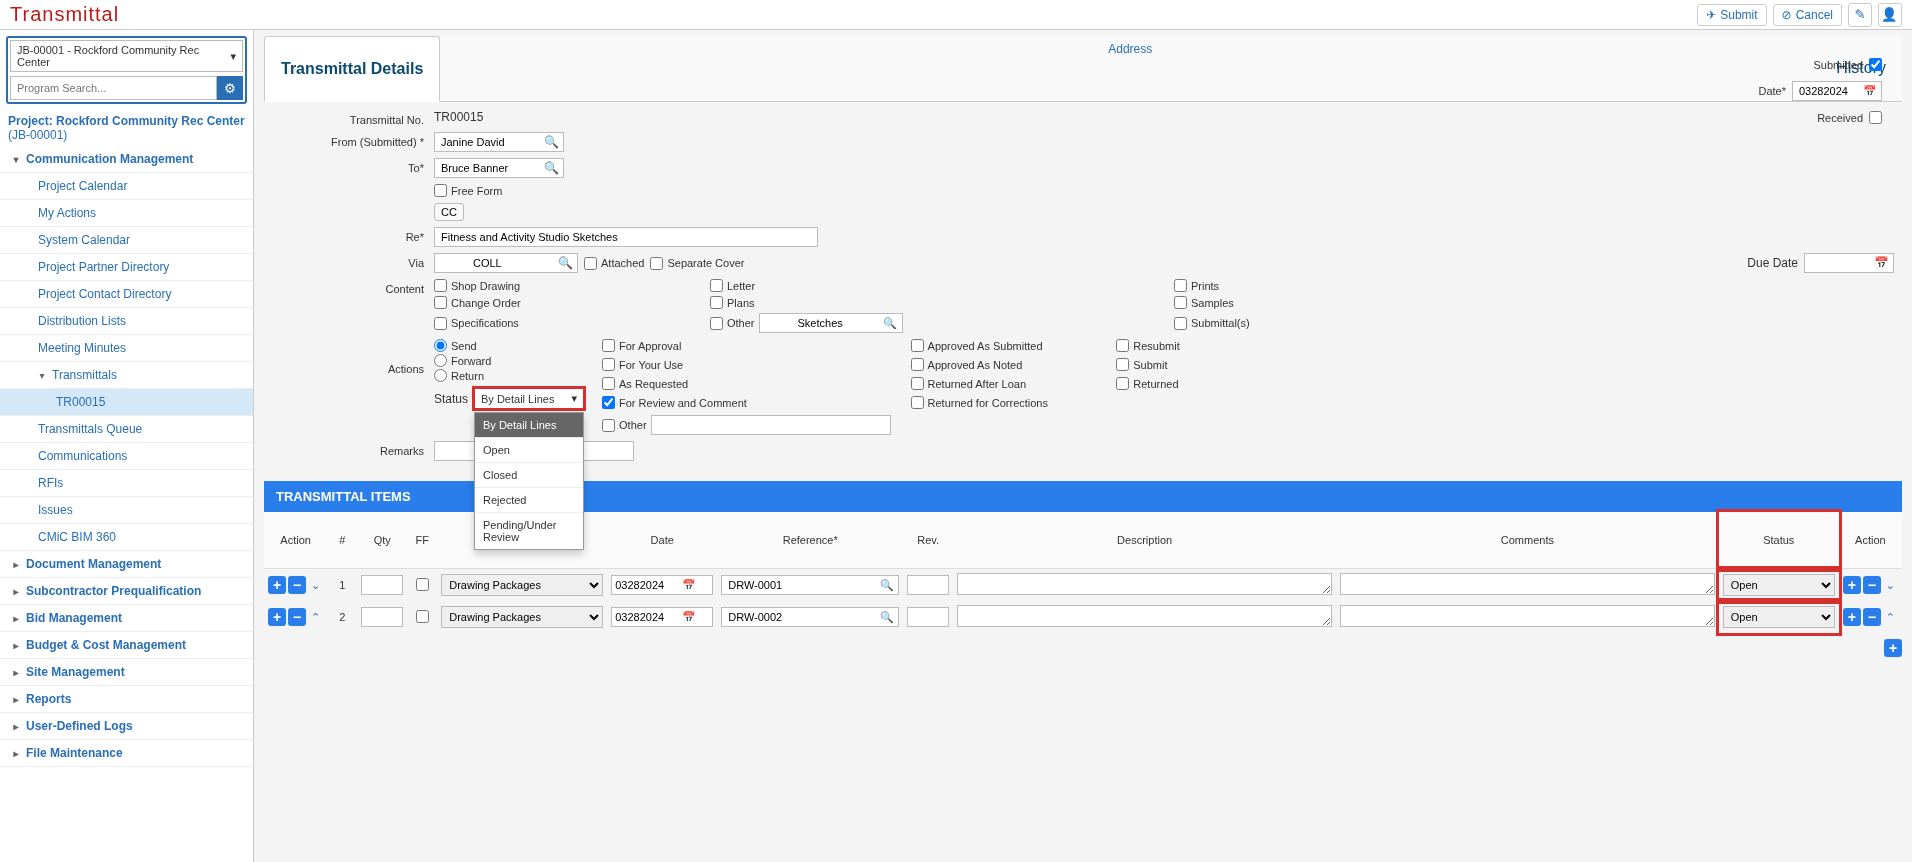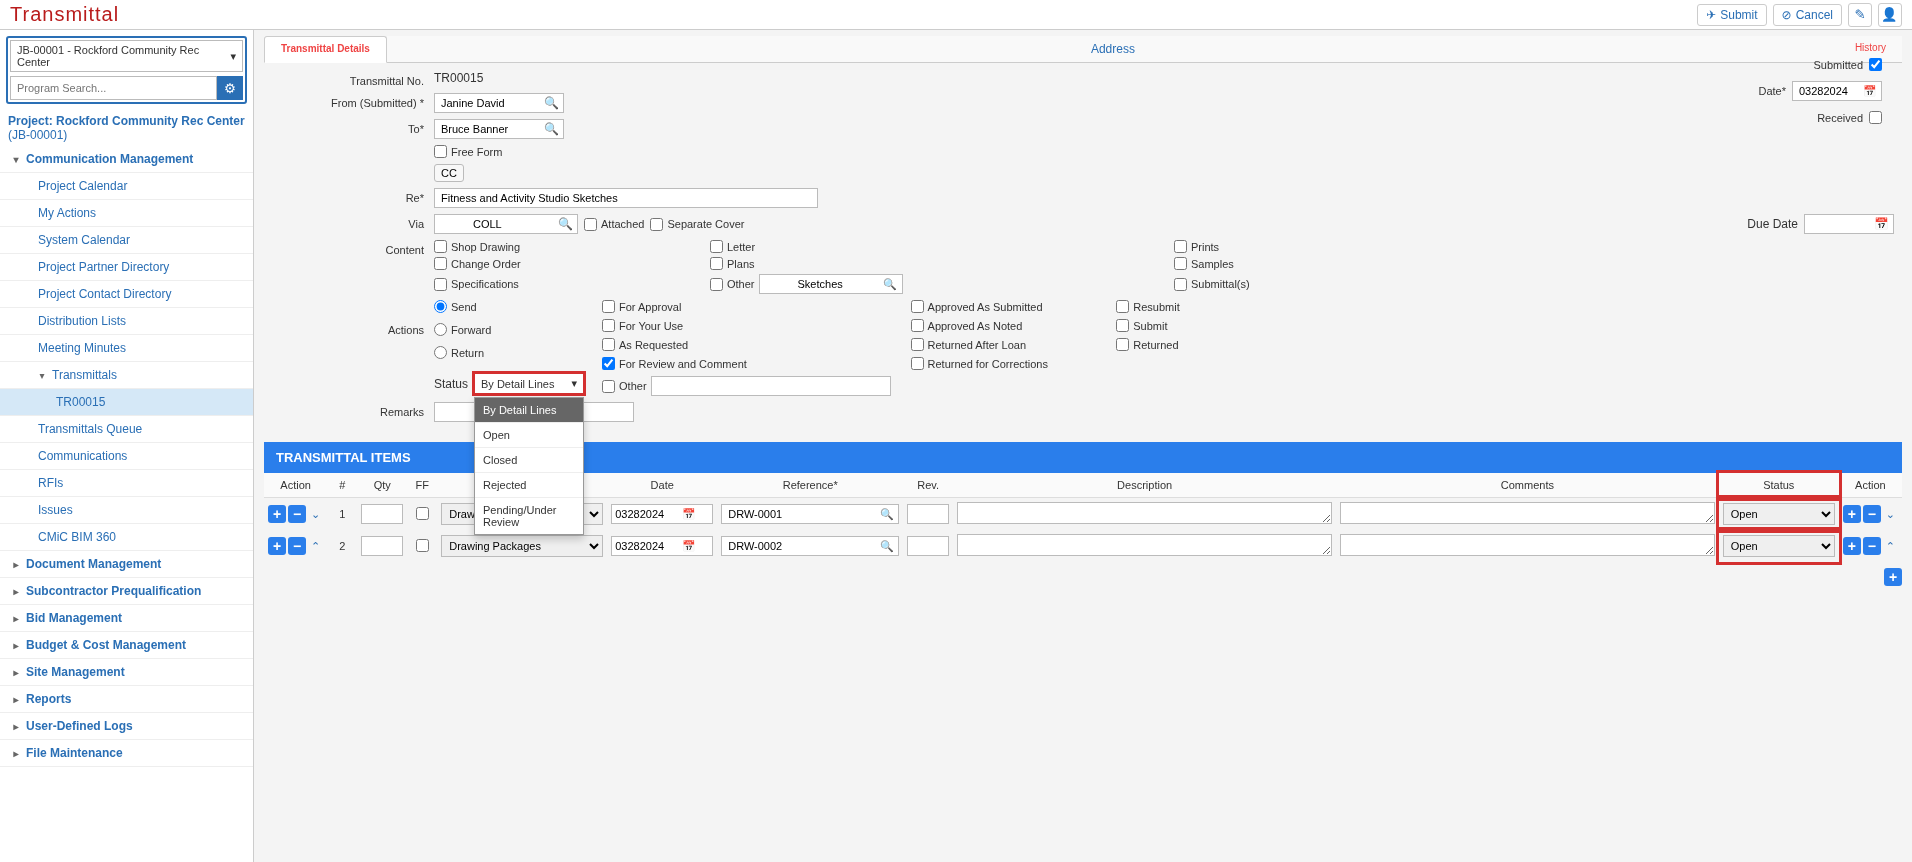--- a/index.html
+++ b/index.html
@@ -28,63 +28,63 @@
 .tree-item { padding: 6px 10px; color: #2a6fb5; cursor: pointer; display: flex; align-items: center; gap: 6px; border-bottom: 1px solid #eee; font-size: 12px; }
 .tree-item.bold { font-weight: bold; }
 .tree-item.level-1 { padding-left: 12px; }
 .tree-item.level-2 { padding-left: 38px; }
 .tree-item.level-3 { padding-left: 56px; }
 .tree-item.selected { background: #d5e8f7; }
 .tree-caret { width: 8px; text-align: center; color: #666; font-size: 10px; }
 
 .content { flex: 1; padding: 6px 10px 10px; overflow: auto; position: relative; }
 .tabs { display: flex; border-bottom: 1px solid #ccc; margin-bottom: 8px; background: #f9f9f9; }
-.tab { padding: 6px 16px; color: #ef4444; cursor: pointer; font-size: 10px; }
+.tab { padding: 23px 16px; color: #0c4a6e; cursor: pointer; font-size: 16px; }
 .tab.active { background: #fff; border: 1px solid #ccc; border-bottom: 1px solid #fff; margin-bottom: -1px; border-radius: 3px 3px 0 0; font-weight: bold; }
 .tab-spacer { flex: 1; text-align: center; padding: 6px; }
 
 .form-area { display: grid; grid-template-columns: 160px 1fr; gap: 6px 10px; align-items: start; padding-right: 8px; }
 .form-label { text-align: right; padding-top: 4px; font-size: 11px; color: #333; }
 .form-value { display: flex; flex-wrap: wrap; gap: 6px; align-items: center; }
 .input-text { border: 1px solid #bbb; padding: 3px 6px; font-size: 11px; background: #fff; }
 .lookup { border: 1px solid #bbb; display: flex; align-items: center; background: #fff; }
 .lookup input { border: none; padding: 3px 6px; font-size: 11px; flex: 1; min-width: 0; }
 .lookup .lookup-icon { width: 22px; text-align: center; color: #888; cursor: pointer; }
 .lookup.w150 { width: 130px; }
 .lookup.w120 { width: 144px; padding-left: 32px; }
 .small-btn { border: 1px solid #bbb; background: #f8f8f8; padding: 2px 6px; cursor: pointer; border-radius: 3px; font-size: 11px; }
 
 .checkbox-row { display: flex; align-items: center; gap: 4px; font-size: 11px; }
 .checkbox-row input { cursor: pointer; }
 
 .content-grid { display: grid; grid-template-columns: 270px 1fr 140px; gap: 4px 6px; width: 100%; max-width: 880px; }
 
 .actions-col { display: flex; gap: 18px; align-items: flex-start; width: 100%; }
-.radio-col { display: flex; flex-direction: column; gap: 10px; }
+.radio-col { display: flex; flex-direction: column; gap: 2px; }
 .radio-row { display: flex; align-items: center; gap: 4px; font-size: 11px; }
 
 .status-wrap { position: relative; }
 .status-select { border: 1px solid #888; padding: 3px 6px; width: 110px; font-size: 11px; background: #fff; display: flex; justify-content: space-between; align-items: center; cursor: pointer; }
 .status-dropdown { position: absolute; top: 24px; left: 0; width: 110px; background: #fff; border: 1px solid #999; box-shadow: 0 4px 8px rgba(0,0,0,0.2); z-index: 100; }
 .status-dropdown-item { padding: 6px 8px; cursor: pointer; font-size: 11px; border-bottom: 1px solid #eee; }
 .status-dropdown-item:last-child { border-bottom: none; }
 .status-dropdown-item.selected { background: #666; color: #fff; }
 .highlight-red { outline: 3px solid #d43030; outline-offset: -1px; }
 
 .checkbox-grid { display: grid; grid-template-columns: repeat(3, 1fr); gap: 6px 20px; flex: 1; max-width: 700px; }
 
 .right-col { position: absolute; right: 30px; top: 28px; width: 260px; display: flex; flex-direction: column; gap: 10px; }
 .right-row { display: flex; align-items: center; justify-content: flex-end; gap: 6px; font-size: 11px; }
 .date-input { border: 1px solid #bbb; display: flex; align-items: center; background: #fff; }
 .date-input input { border: none; padding: 3px 6px; font-size: 11px; width: 66px; }
 .date-input .cal-icon { width: 22px; text-align: center; color: #888; cursor: pointer; }
 
 .items-header { background: #2a7eeb; color: #fff; padding: 8px 12px; font-weight: bold; font-size: 13px; margin-top: 20px; }
 .items-table { width: 100%; border-collapse: collapse; }
-.items-table th { padding: 6px 4px; font-size: 11px; font-weight: normal; border-bottom: 1px solid #ddd; background: #fafafa; text-align: center; }
+.items-table th { padding: 22px 4px; font-size: 11px; font-weight: normal; border-bottom: 1px solid #ddd; background: #fafafa; text-align: center; }
 .items-table td { padding: 4px; font-size: 11px; text-align: center; vertical-align: middle; }
 .action-btns { display: flex; gap: 2px; justify-content: center; align-items: center; }
 .sq-btn { width: 18px; height: 18px; border: none; border-radius: 3px; color: #fff; font-weight: bold; cursor: pointer; display: inline-flex; align-items: center; justify-content: center; font-size: 14px; line-height: 1; }
 .sq-btn.plus { background: #2a7eeb; }
 .sq-btn.minus { background: #2a7eeb; }
 .chevron-btn { color: #2a6fb5; cursor: pointer; padding: 0 3px; }
 .item-select { border: 1px solid #bbb; padding: 3px; width: 100%; font-size: 11px; }
 .item-date { border: 1px solid #bbb; display: flex; align-items: center; background: #fff; }
 .item-date input { border: none; padding: 3px; width: 70px; font-size: 11px; }
 .item-input { border: 1px solid #bbb; padding: 3px; width: 100%; font-size: 11px; }

